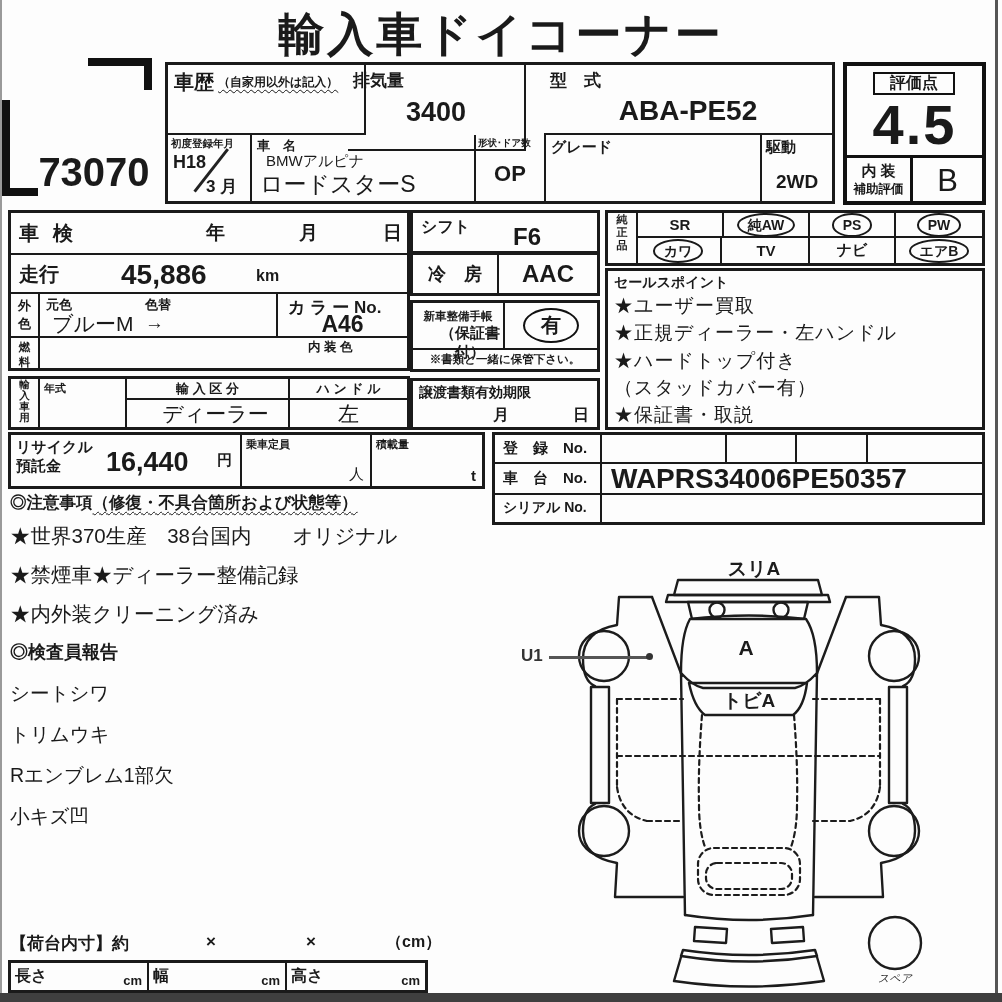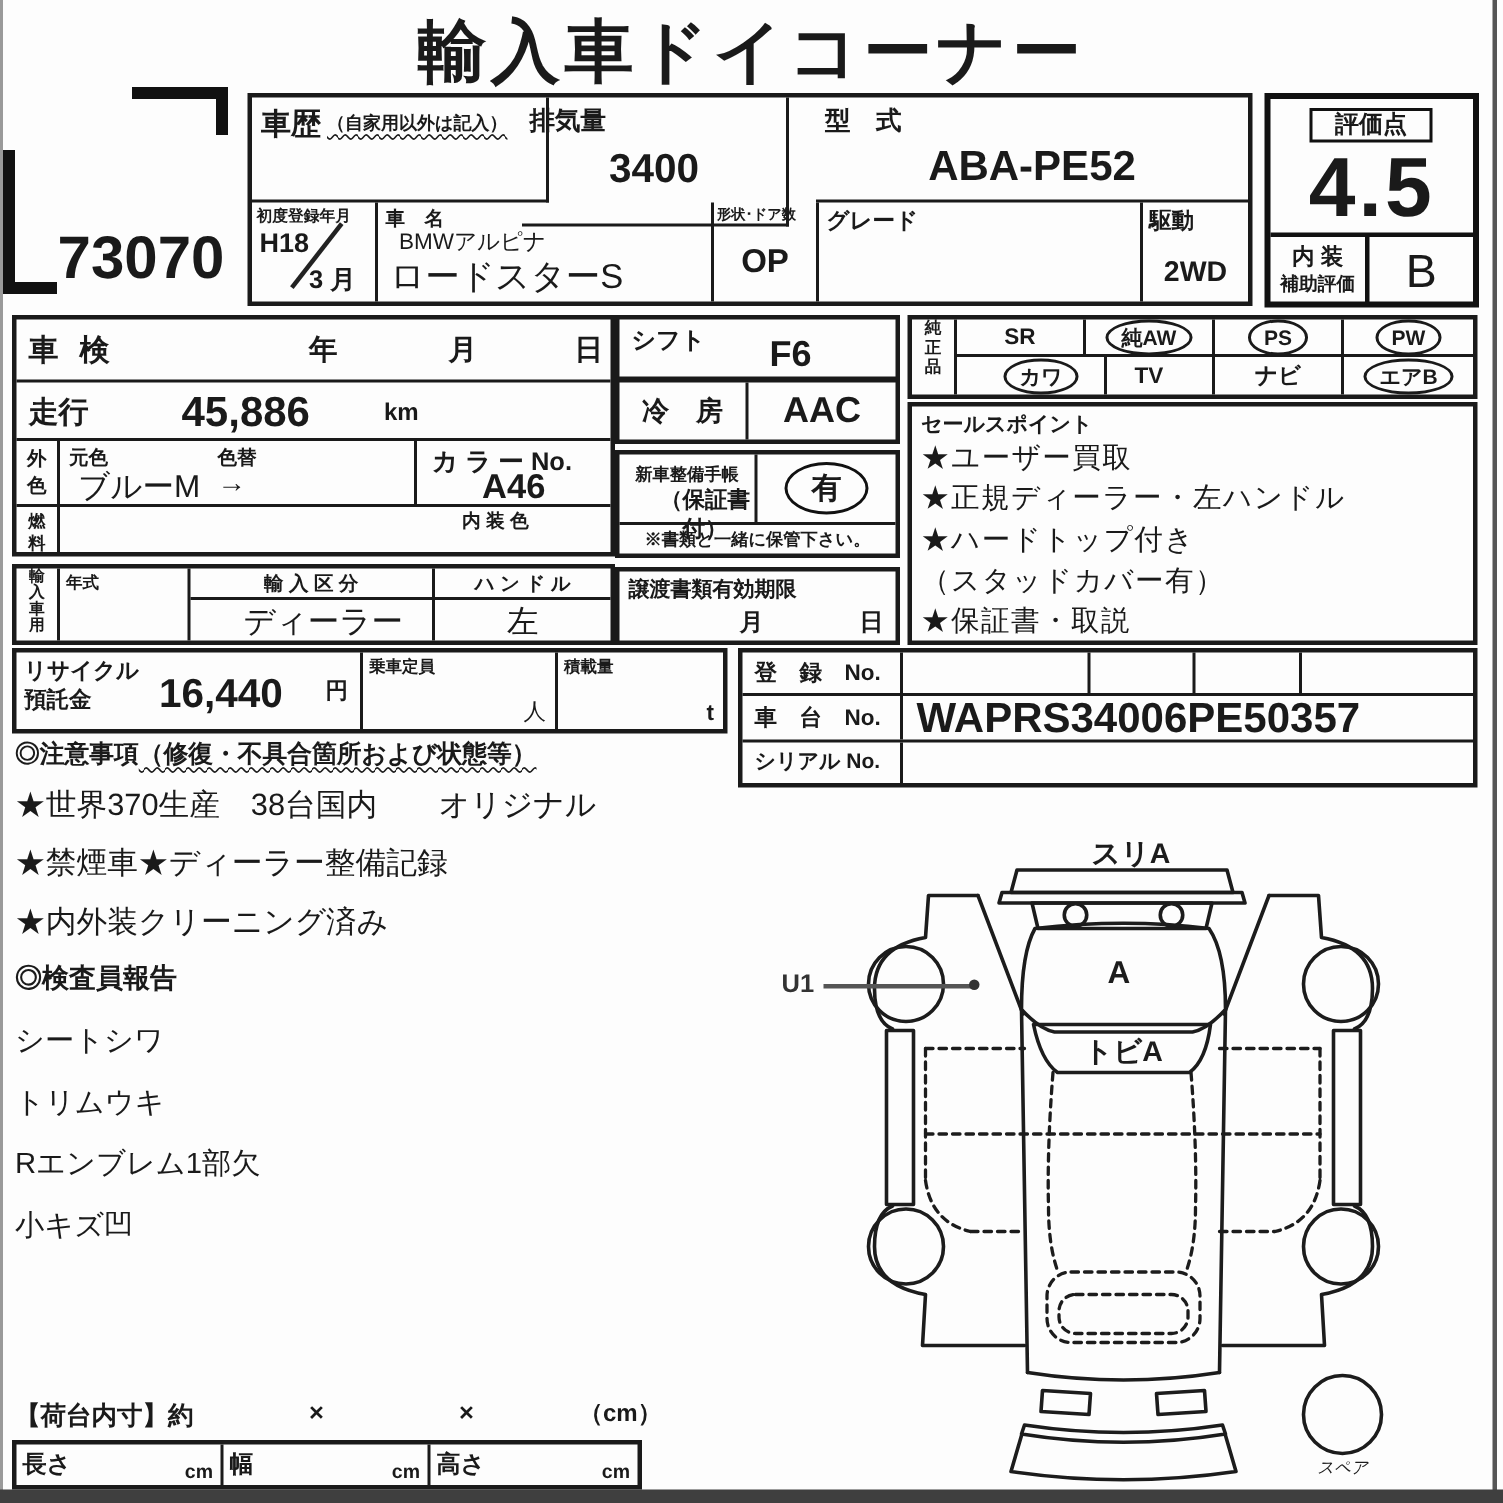--- a/index.html
+++ b/index.html
@@ -199,21 +199,21 @@
       </div>
     <div class="abs ctr br2 bb2" style="left:116px;top:0;width:86px;height:25px;">
         <span class="b oval" style="font-size:14px;">純AW</span>
       </div>
     <div class="abs ctr br2 bb2" style="left:202px;top:0;width:86px;height:25px;">
         <span class="b oval" style="font-size:14px;">PS</span>
       </div>
     <div class="abs ctr bb2" style="left:288px;top:0;width:86px;height:25px;">
         <span class="b oval" style="font-size:14px;">PW</span>
       </div>
-    <div class="abs ctr br2" style="left:44px;top:25px;width:86px;height:25px;justify-content:center;">
+    <div class="abs ctr br2" style="left:28px;top:25px;width:86px;height:25px;justify-content:center;">
         <span class="b oval" style="font-size:14px;">カワ</span>
       </div>
     <div class="abs ctr br2" style="left:116px;top:25px;width:86px;height:25px;">
         <span class="b" style="font-size:15px;">TV</span>
       </div>
     <div class="abs ctr br2" style="left:202px;top:25px;width:86px;height:25px;">
         <span class="b" style="font-size:15px;">ナビ</span>
       </div>
     <div class="abs ctr" style="left:288px;top:25px;width:86px;height:25px;">
         <span class="b oval" style="font-size:14px;">エアB</span>

